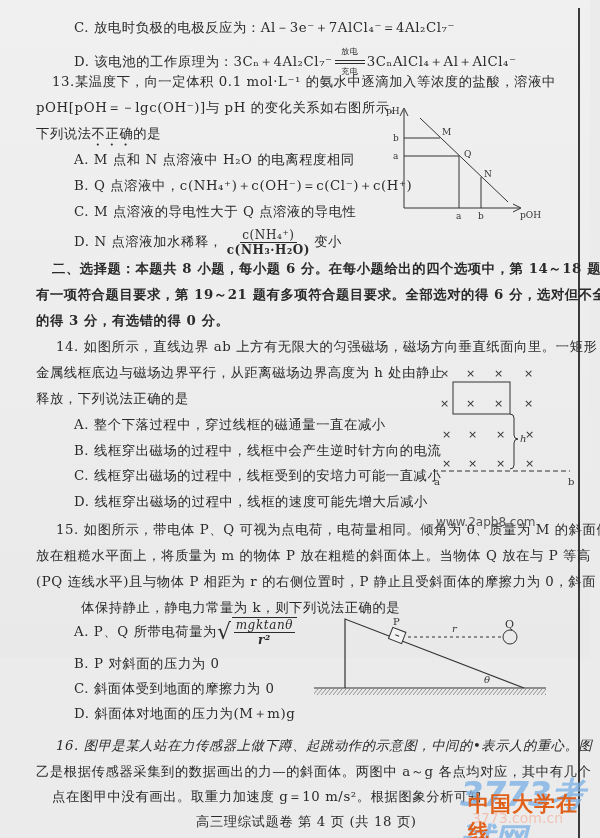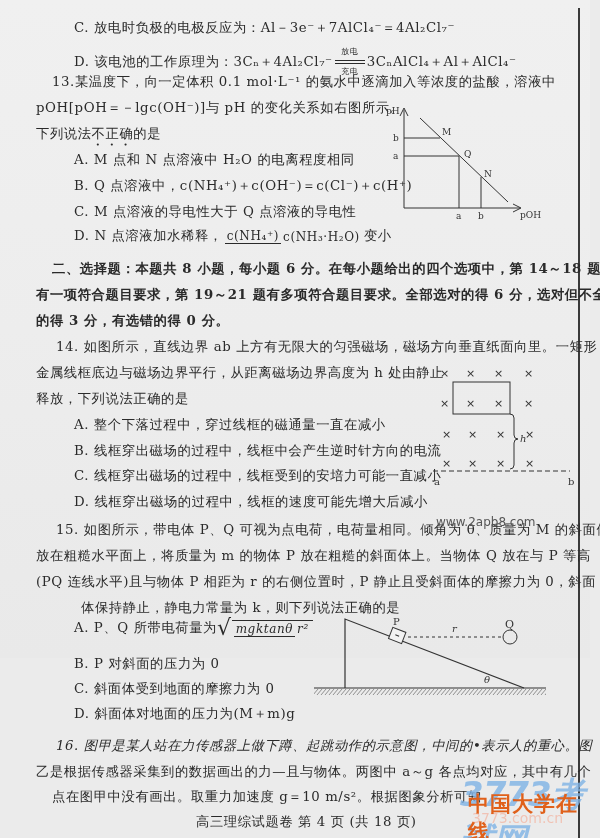--- a/index.html
+++ b/index.html
@@ -11,23 +11,23 @@
   }
   .page {
     position:absolute; left:0; top:0; width:590px; height:658px;
     background:linear-gradient(180deg,#f0f0f0 0%,#ededed 50%,#e9e9e9 100%);
   }
   .right-rule {
     position:absolute; left:578px; top:8px; width:2px; height:830px; background:#3a3a3a;
   }
   .line { position:absolute; font-size:13.3px; white-space:nowrap; letter-spacing:0.6px; line-height:16px; }
   .bold { font-weight:bold; }
-  .frac { display:inline-flex; align-items:center; vertical-align:middle; font-size:12px; margin:0 2px; }
+  .frac { display:inline-flex; flex-direction:column; align-items:center; vertical-align:middle; font-size:12px; margin:0 2px; }
   .frac .num { border-bottom:1px solid #2a2a2a; padding:0 2px; line-height:14px; }
-  .frac .den { line-height:14px; padding:0 2px; }
+  .frac .den { line-height:14px; padding:0 2px;font-weight:bold; }
   .arrow-eq { display:inline-flex; flex-direction:column; align-items:center; vertical-align:middle; font-size:8px; margin:0 2px; }
   .arrow-eq .bar { width:30px; border-top:1px solid #2a2a2a; border-bottom:1px solid #2a2a2a; height:2px; }
   .sqrt { display:inline-flex; align-items:center; vertical-align:middle; }
   .sqrt .rad { font-size:22px; line-height:22px; }
   .sqrt .body { border-top:1px solid #2a2a2a; }
   .dot-under { text-emphasis: dot; text-emphasis-position: under; -webkit-text-emphasis: dot; -webkit-text-emphasis-position: under; }
   svg { position:absolute; overflow:visible; }
   .wm1 { position:absolute; left:460px; top:772px; font-family:"DejaVu Sans", sans-serif; font-size:34px; font-style:italic; font-weight:bold; color:#7fb3e6; opacity:0.8; letter-spacing:-1px; }
   .wm2 { position:absolute; left:468px; top:790px; font-family:"DejaVu Sans", sans-serif; font-size:21px; color:#e0601a; font-weight:bold; letter-spacing:1px; }
   .wm3 { position:absolute; left:472px; top:810px; font-family:"DejaVu Sans", sans-serif; font-size:14px; color:#f2b9a8; opacity:0.8; }
@@ -187,21 +187,21 @@
     </g>
     <text x="81" y="20" font-family="DejaVu Serif, serif" font-size="10" fill="#333">P</text>
     <line x1="96" y1="32" x2="190" y2="32" stroke="#333" stroke-width="1" stroke-dasharray="3,3"></line>
     <text x="140" y="27" font-family="DejaVu Serif, serif" font-style="italic" font-size="10" fill="#333">r</text>
     <circle cx="198" cy="32" r="7" fill="none" stroke="#333" stroke-width="1"></circle>
     <text x="193" y="23" font-family="DejaVu Serif, serif" font-size="11" fill="#333">Q</text>
     <text x="172" y="78" font-family="DejaVu Serif, serif" font-style="italic" font-size="10" fill="#333">θ</text>
   </svg>
 
   <div class="line" style="left:56px; top:738px;font-style:italic;">16. 图甲是某人站在力传感器上做下蹲、起跳动作的示意图，中间的•表示人的重心。图</div>
-  <div class="line" style="left:36px; top:764px;">乙是根据传感器采集到的数据画出的力—且与物体。两图中 a～g 各点均对应，其中有几个</div>
+  <div class="line" style="left:36px; top:764px;">乙是根据传感器采集到的数据画出的力—的斜面体。两图中 a～g 各点均对应，其中有几个</div>
   <div class="line" style="left:36px; top:789px;margin-left:16px;">点在图甲中没有画出。取重力加速度 g＝10 m/s²。根据图象分析可知</div>
 
   <div class="line" style="left:196px; top:814px;">高三理综试题卷 第 4 页 (共 18 页)</div>
 
   <div class="wm1">3773考试网</div>
   <div class="wm3">3773.com.cn</div>
   <div class="wm2">中国大学在线</div>
 </div>
 
 </body></html>

